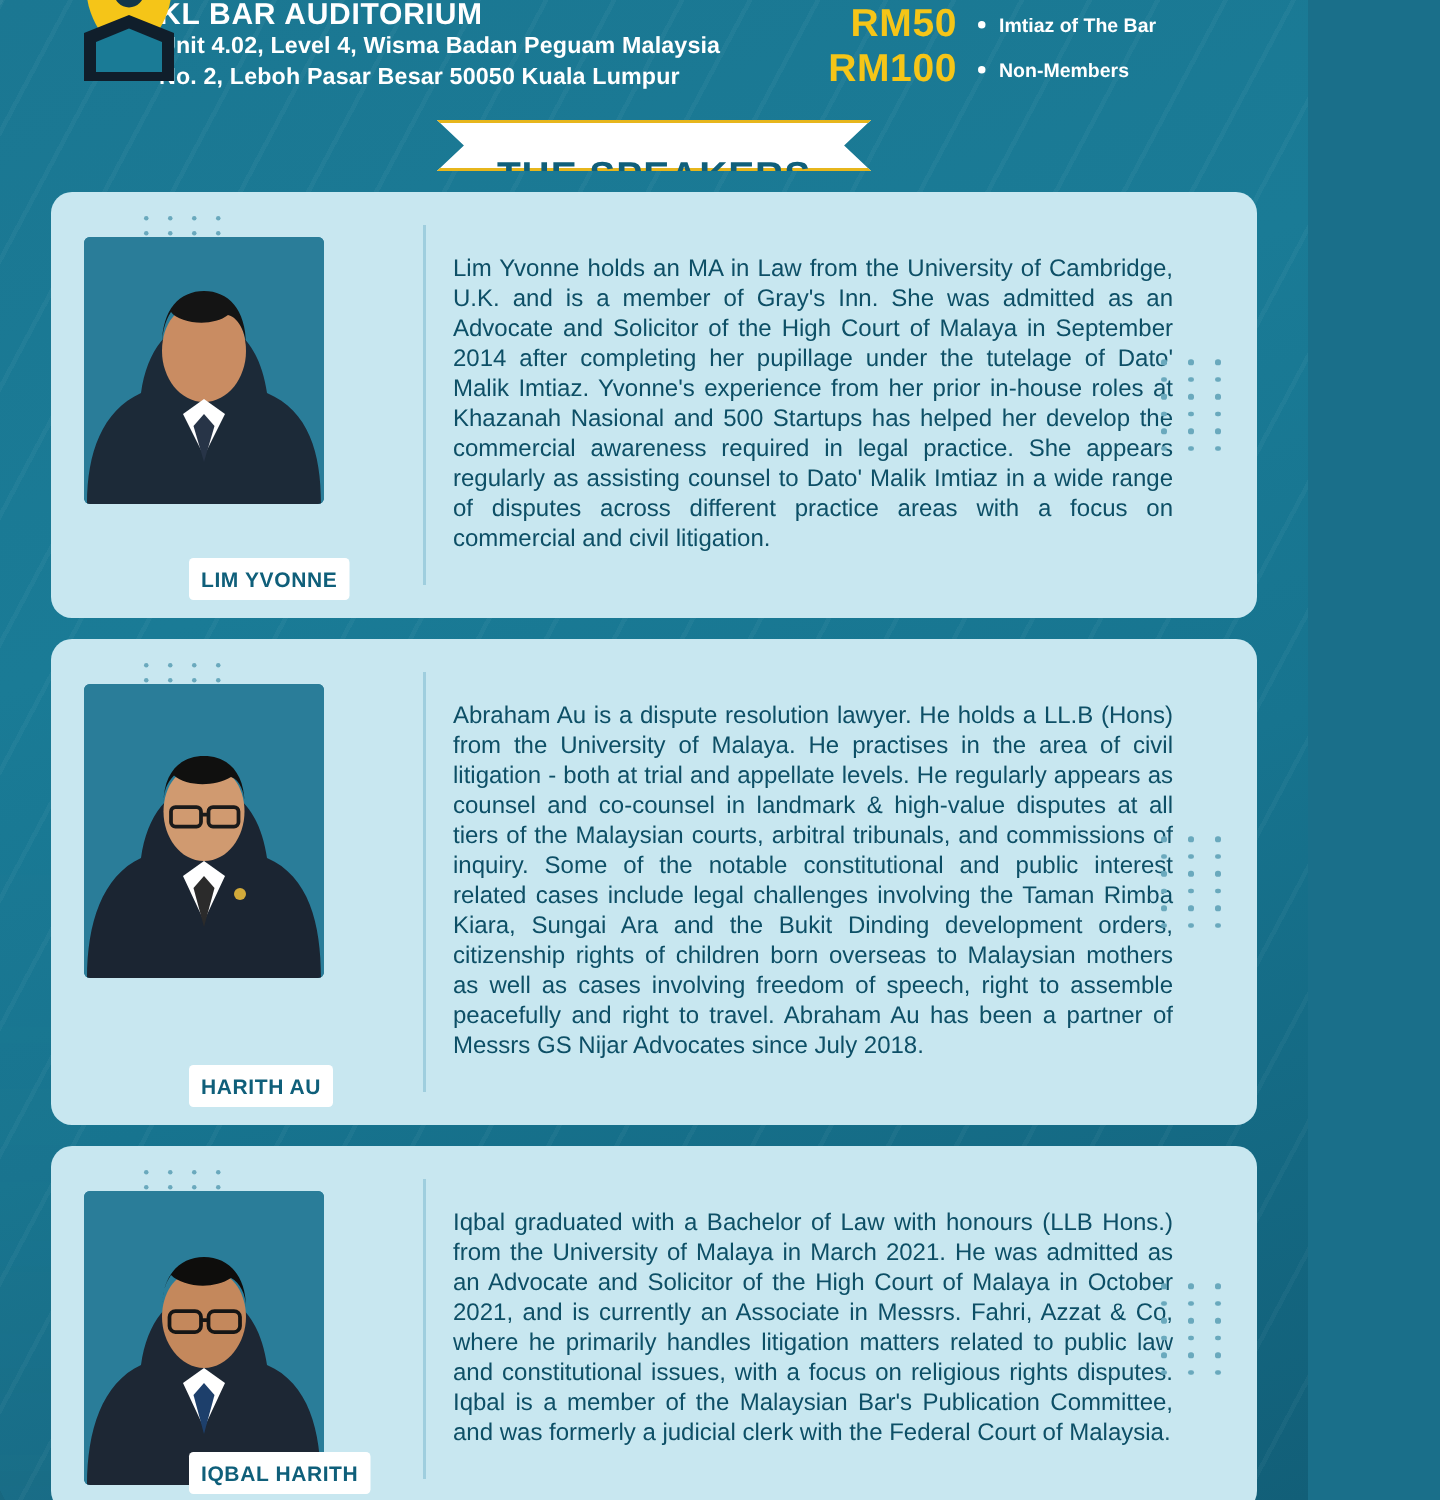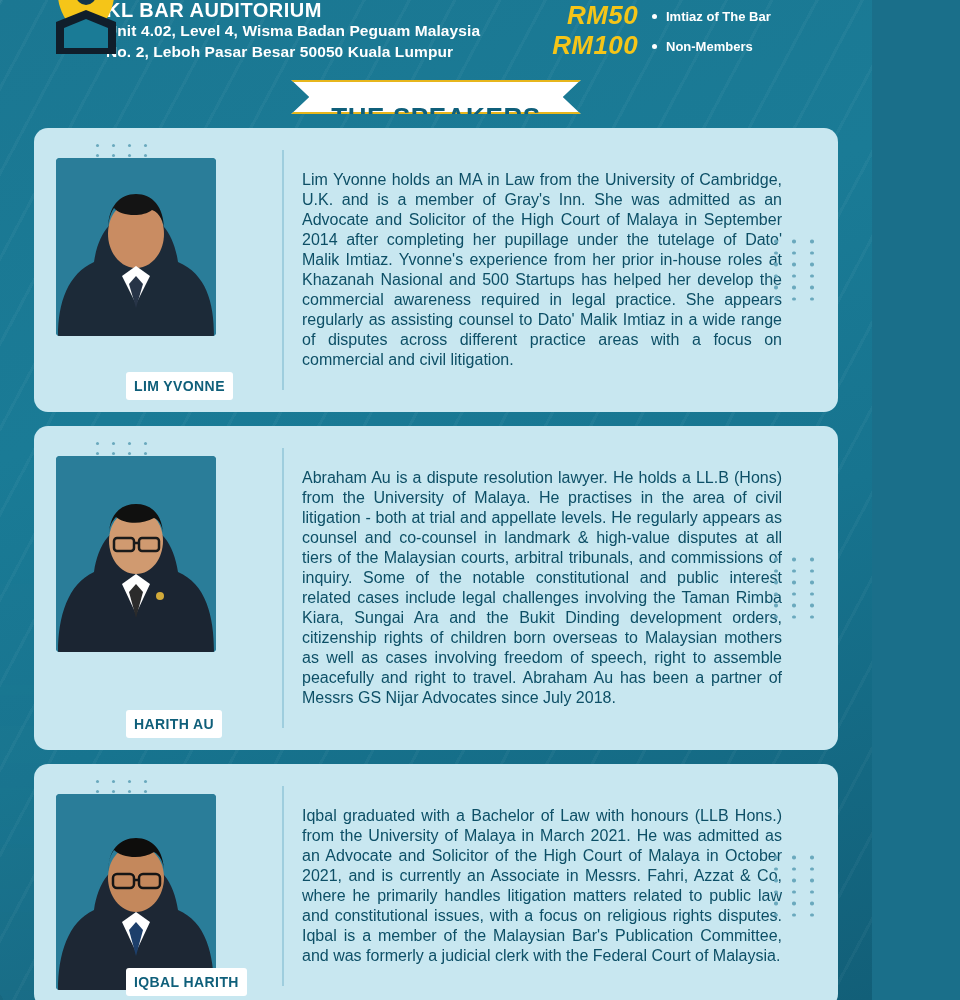--- a/index.html
+++ b/index.html
@@ -53,21 +53,21 @@
   .venue-line {
     font-size: 15.5px; font-weight: bold; color: #ffffff; line-height: 21px;
     letter-spacing: .1px;
   }
   .price-block {
     margin-left: auto; display: flex; align-items: flex-start; padding-top: 0px;
   }
   .prices { text-align: right; }
   .price {
     color: #f5c518; font-weight: bold; font-size: 26px; line-height: 30px;
-    font-style: italic; letter-spacing: .4px;
+    letter-spacing: .4px;
   }
   .price-labels { margin-left: 14px; padding-top: 2px; width: 200px;}
   .price-label {
     color: #ffffff; font-weight: bold; font-size: 13px; line-height: 30px;
     position: relative; padding-left: 14px;
   }
   .price-label::before {
     content: ""; position: absolute; left: 0; top: 12px;
     width: 5px; height: 5px; border-radius: 50%; background: #ffffff;
   }

